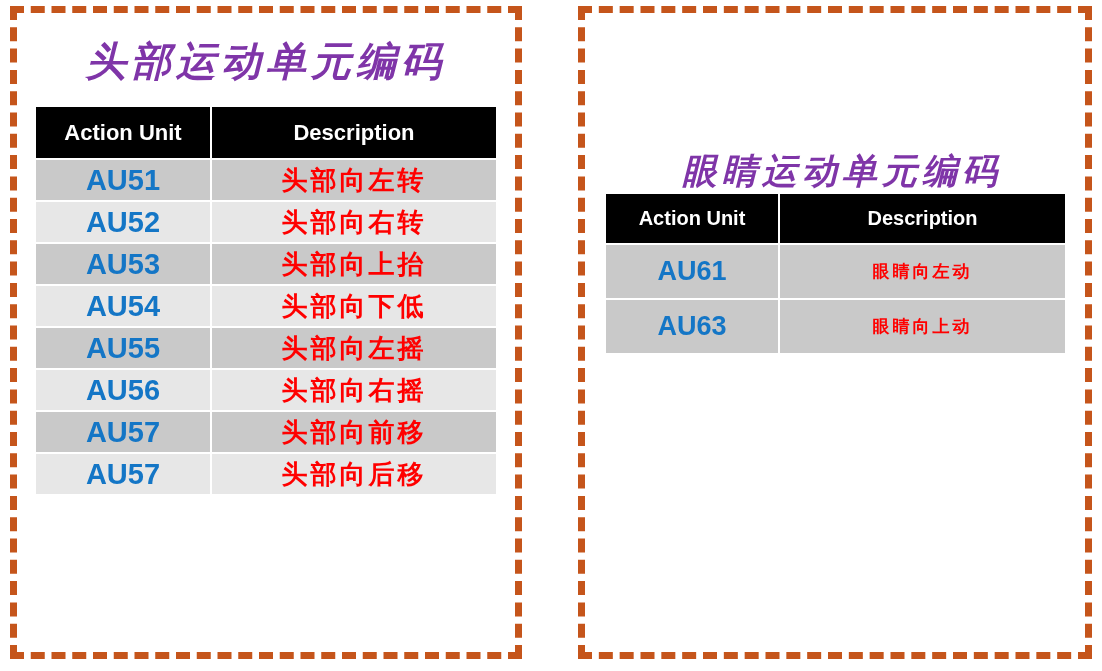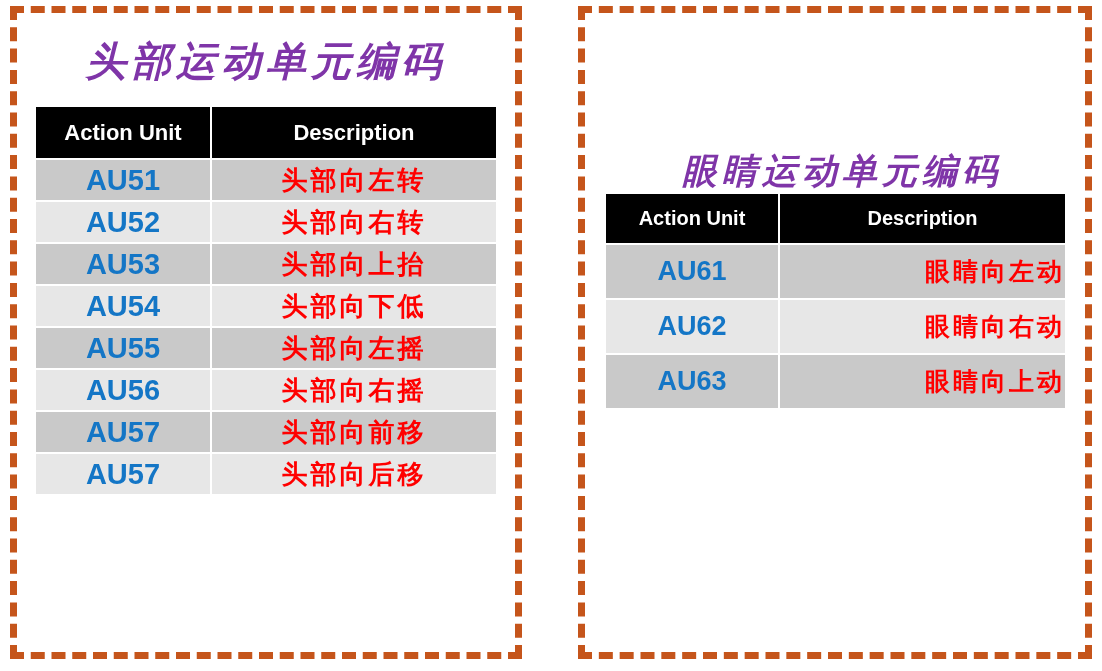--- a/index.html
+++ b/index.html
@@ -111,21 +111,21 @@
   }
   #table-eye .cell-code { font-size: 27px; margin-top: 20px; }
 
   .cell-desc {
     color: #FF0000;
     font-family: "DejaVu Serif", serif;
     font-size: 26px;
     letter-spacing: 3px;
     font-weight: 700;
   }
-  #table-eye .cell-desc { font-size: 25px; text-align: right; }
+  #table-eye .cell-desc { font-size: 17px; }
 
   
   #table-head col.c-code { width: 174px; }
   #table-head col.c-desc { width: 284px; }
   #table-eye  col.c-code { width: 172px; }
   #table-eye  col.c-desc { width: 285px; }
 </style>
 </head>
 <body>
 
@@ -193,22 +193,18 @@
     <tr>
       <th>Action Unit</th>
       <th>Description</th>
     </tr>
   </thead>
   <tbody id="eye-body">
       <tr class="row-dark">
         <td class="cell-code">AU61</td>
         <td class="cell-desc">眼睛向左动</td>
       </tr>
-      <tr class="row-light">
-        <td class="cell-code">AU62</td>
-        <td class="cell-desc">眼睛向右动</td>
-      </tr>
       <tr class="row-dark">
         <td class="cell-code">AU63</td>
         <td class="cell-desc">眼睛向上动</td>
       </tr>
     </tbody>
 </table>
 
 </body></html>

